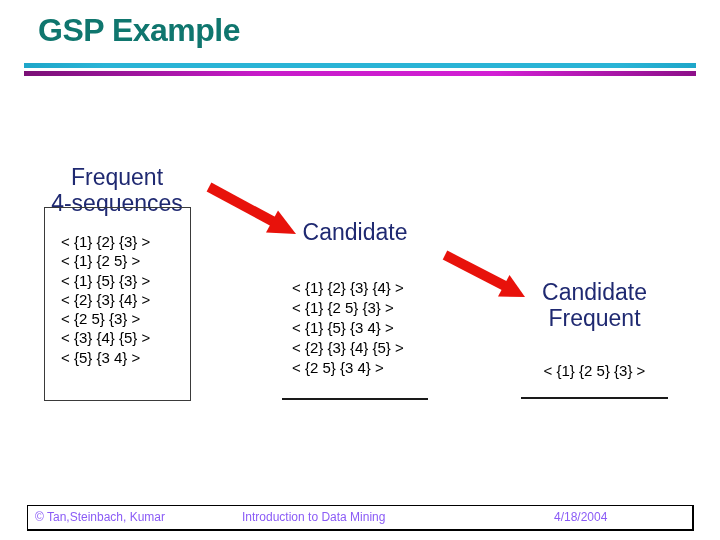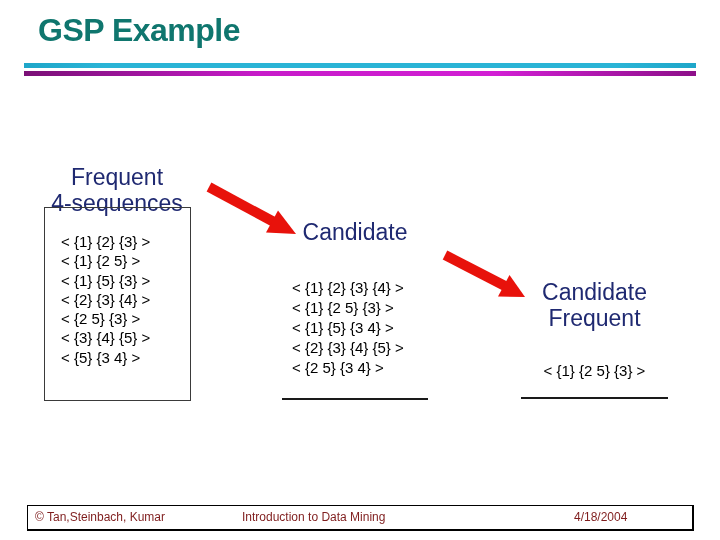--- a/index.html
+++ b/index.html
@@ -34,26 +34,26 @@
   .list2{position:absolute;left:292px;top:278px;}
   .list2 .seq{line-height:20px;}
   .list3-item{position:absolute;left:517px;top:361px;width:155px;text-align:center;}
   .underline{position:absolute;height:2px;background:#1a1a1a;}
   .underline2{left:282px;top:398px;width:146px;}
   .underline3{left:521px;top:397px;width:147px;}
   .arrows{position:absolute;left:0;top:0;width:720px;height:540px;pointer-events:none;}
   .footer{
     position:absolute;left:27px;top:505px;width:664px;height:23px;
     border:1px solid #000;border-right-width:2px;border-bottom-width:2px;
-    font-size:12px;color:#7f1d1d;
+    font-size:12px;color:#8b5cf6;
   }
   .footer span{position:absolute;top:4px;white-space:nowrap;}
   .f-copy{left:7px;}
   .f-center{left:214px;}
-  .f-date{left:526px;margin-left:20px;}
+  .f-date{left:526px;}
   .f-page{left:634px;margin-top:44px;}
 </style>
 </head>
 <body>
 
 <div class="slide">
 
   <h1 class="title">GSP Example</h1>
 
   <div class="rule rule-cyan"></div>

